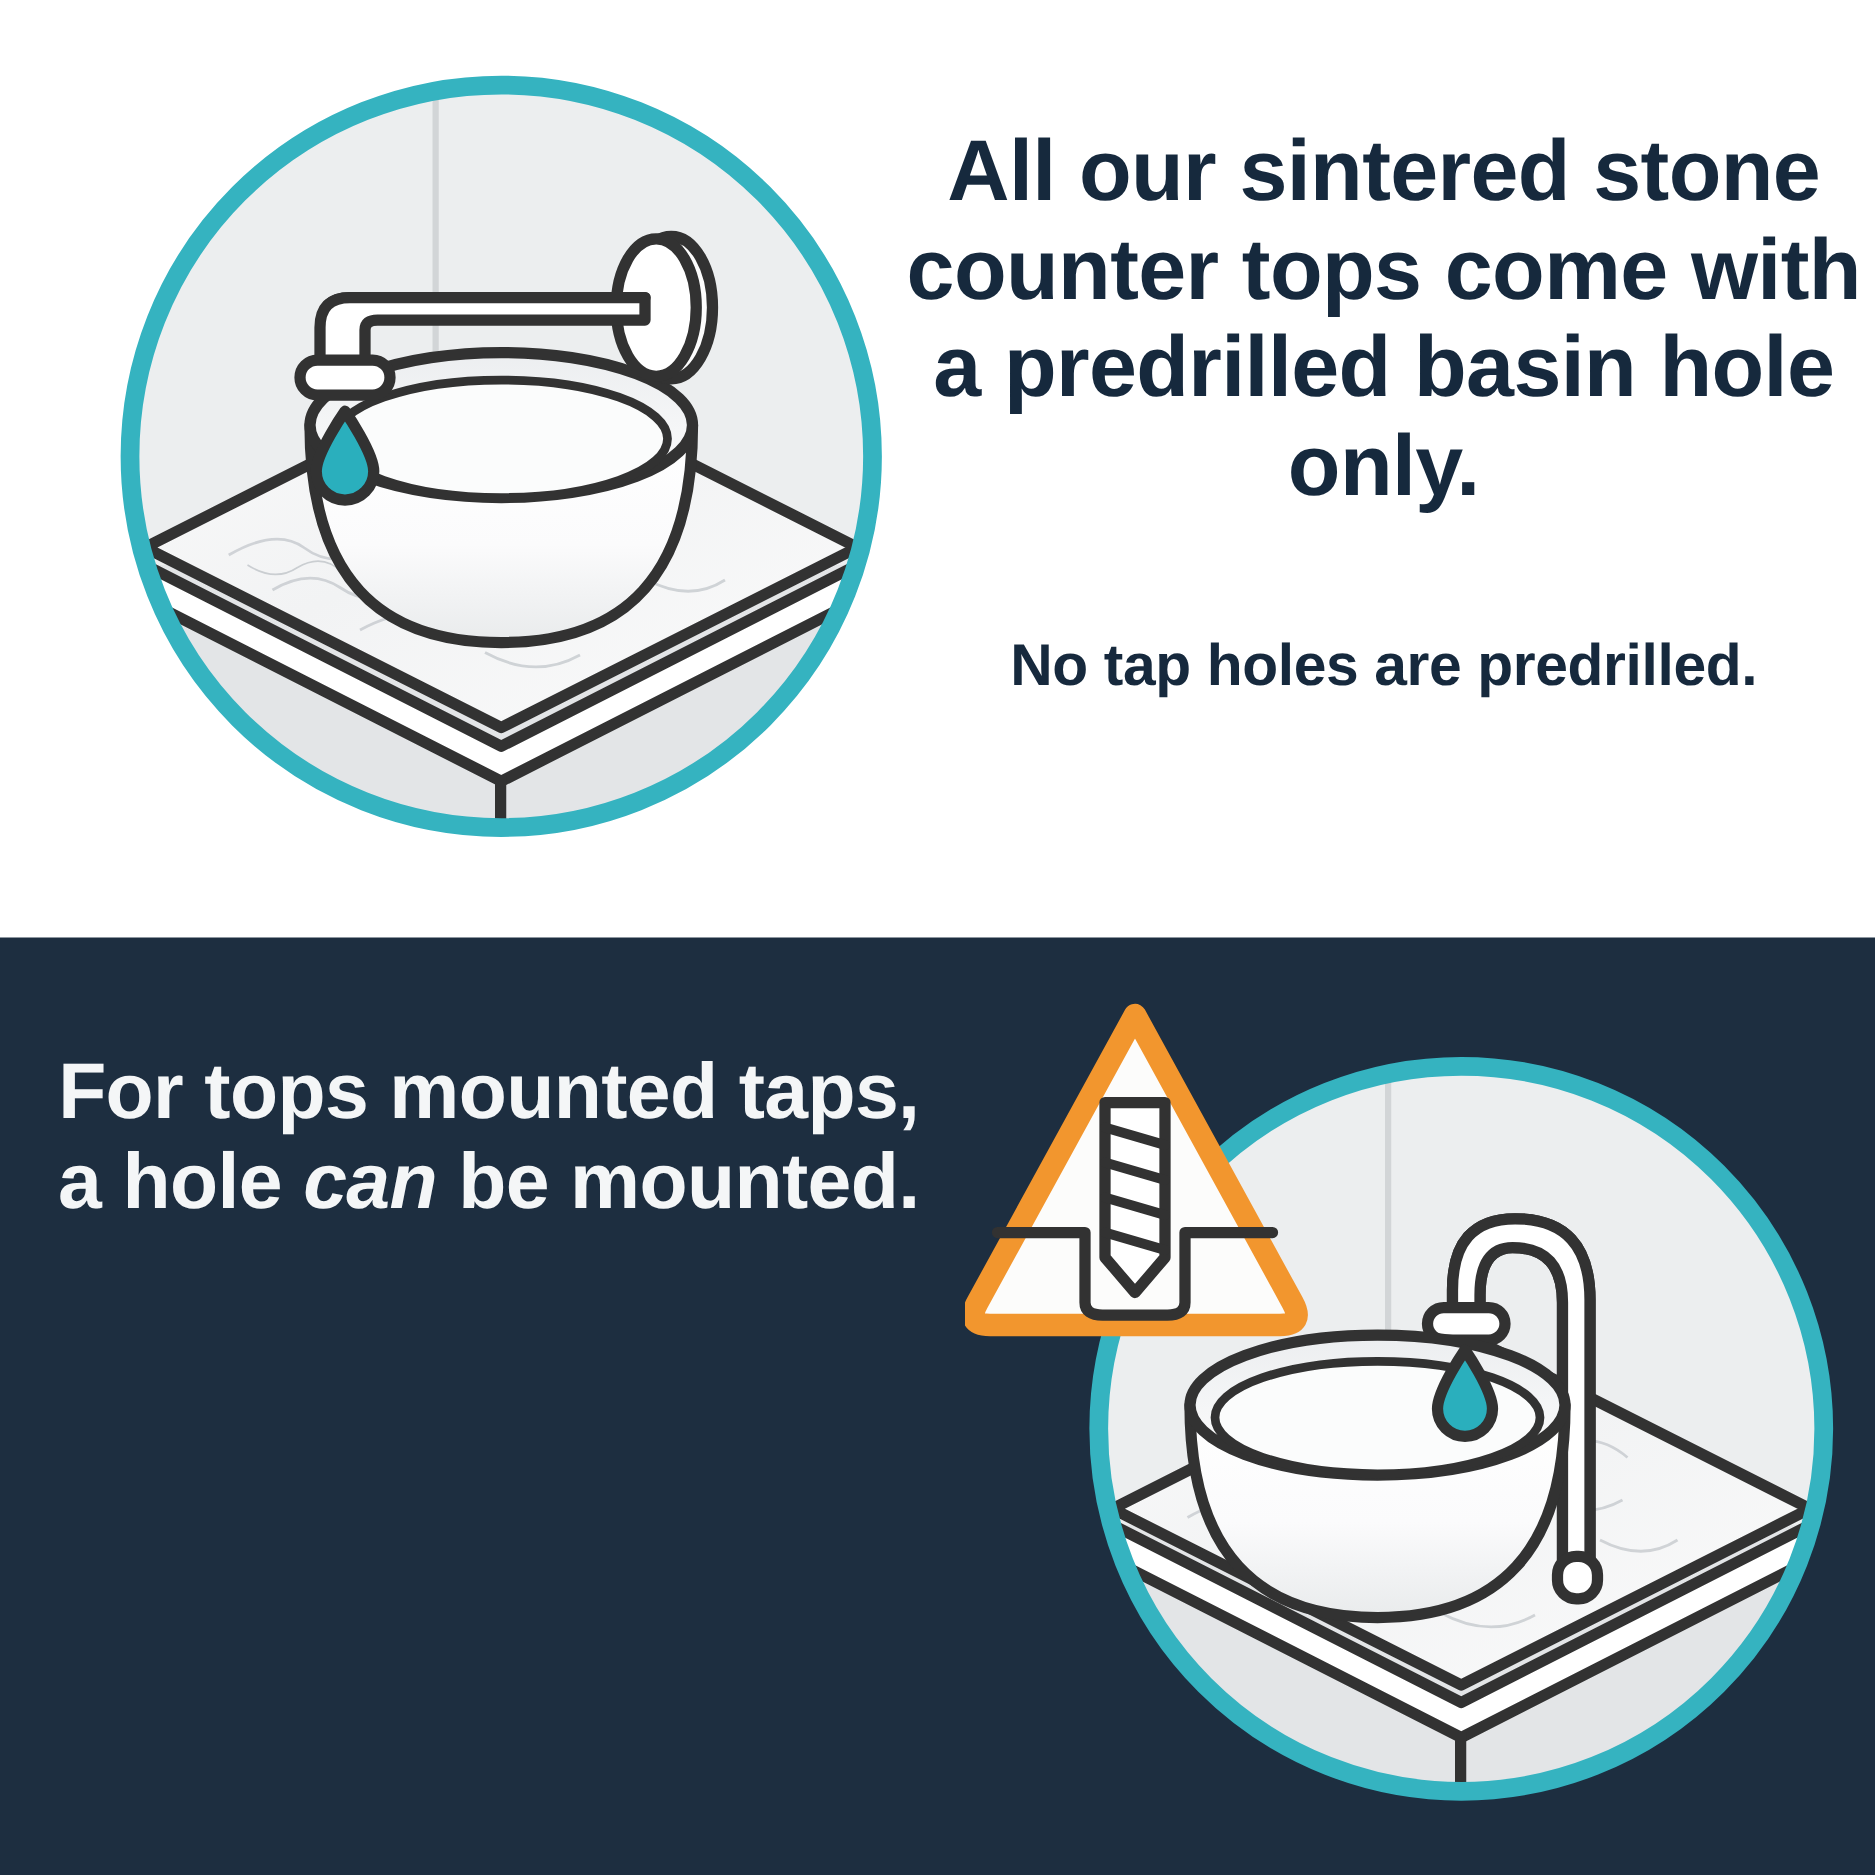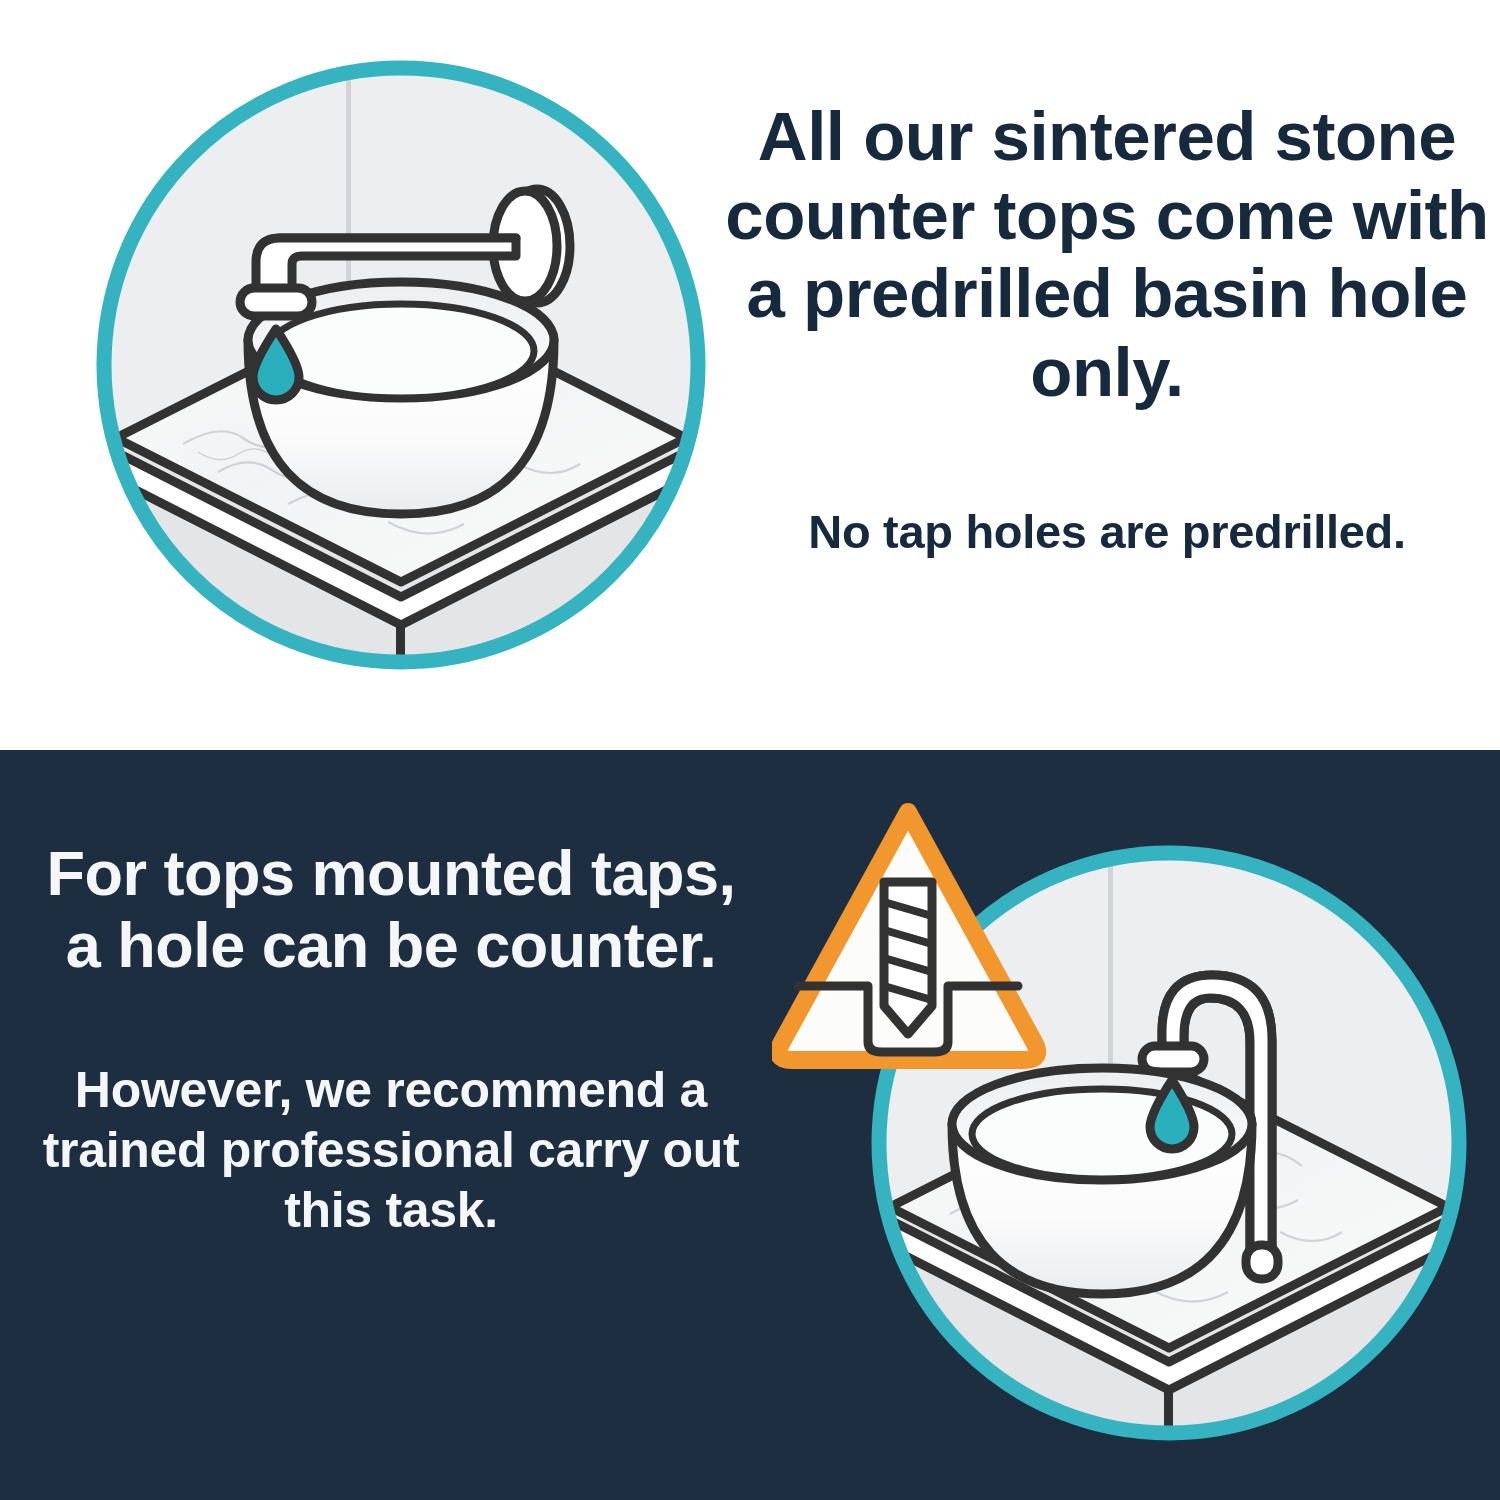--- a/index.html
+++ b/index.html
@@ -79,20 +79,21 @@
   #bottom-text {
     left: 30px;
     top: 838px;
     width: 722px;
   }
   #bottom-headline {
     font-size: 63px;
     color: #f4f6f7;
   }
   #bottom-headline .em {
+    font-style: italic;
   }
   #bottom-subline {
     font-size: 50px;
     color: #f4f6f7;
     margin-top: 78px;
     line-height: 1.2;
   }
 
   
   .illus {
@@ -208,22 +209,21 @@
     <div class="text-col" id="top-text">
       <p class="headline" id="top-headline">All our sintered stone counter tops come with a predrilled basin hole only.</p>
       <p class="subline" id="top-subline">No tap holes are predrilled.</p>
     </div>
   </section>
 
   <section class="panel" id="panel-bottom">
   </section>
 
   <div class="text-col" id="bottom-text">
-    <p class="headline" id="bottom-headline"><span>For tops mounted taps, a hole </span><span class="em">can</span><span> be counter.</span></p>
-    <p class="subline" id="bottom-subline">However, we recommend a trained professional carry out this task.</p>
+    <p class="headline" id="bottom-headline"><span>For tops mounted taps, a hole </span><span class="em">can</span><span> be mounted.</span></p>
   </div>
 
   <div class="illus" id="illus-bottom">
     <svg viewBox="0 0 700 660" xmlns="http://www.w3.org/2000/svg">
       <defs>
         <clipPath id="clipBot">
           <circle cx="397" cy="353" r="290"></circle>
         </clipPath>
         <linearGradient id="bowlGradB" x1="0" y1="0" x2="0" y2="1">
           <stop offset="0%" stop-color="#ffffff"></stop>

